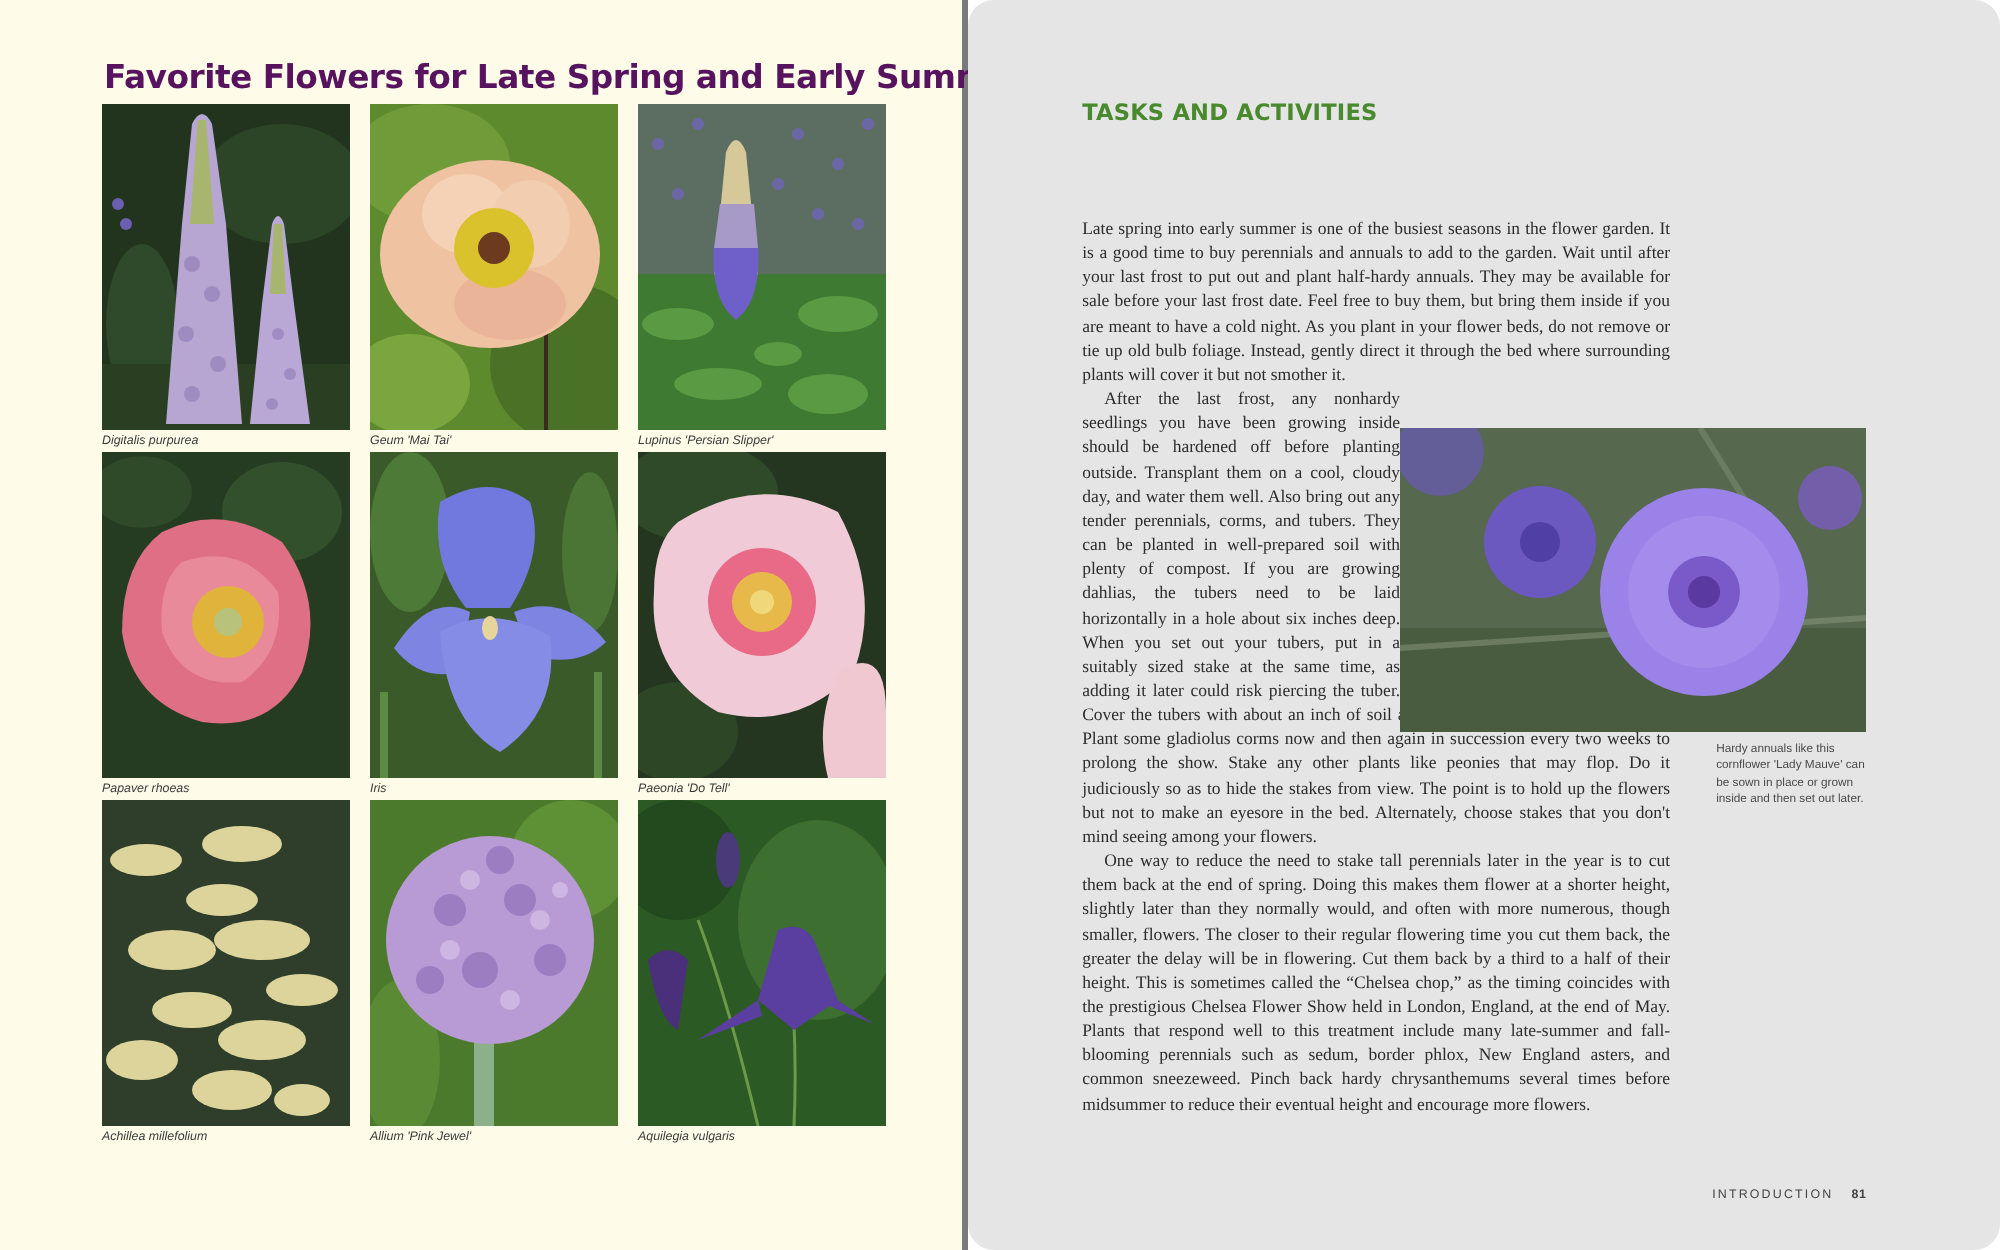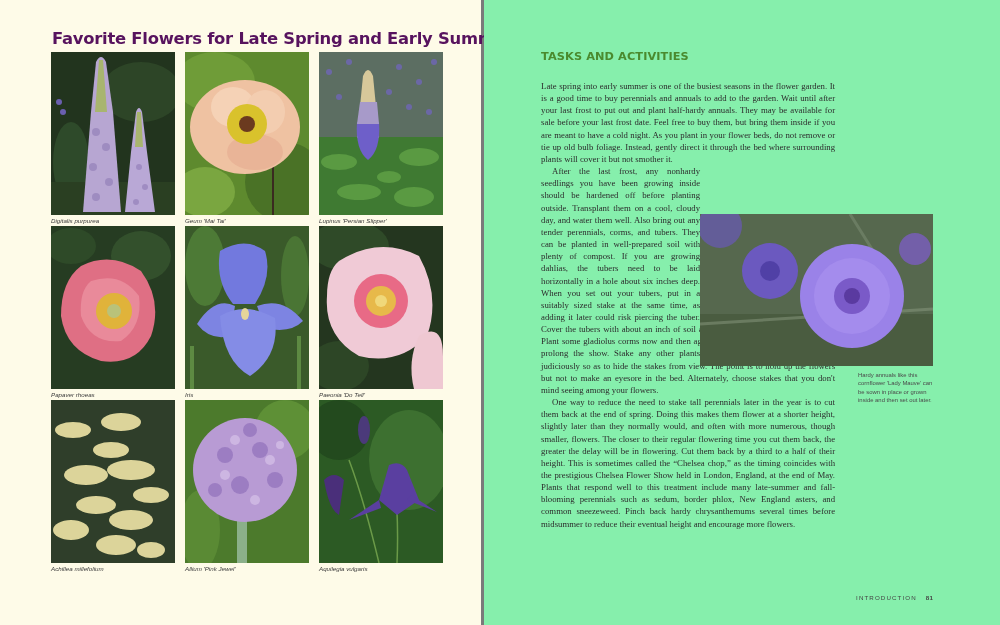--- a/index.html
+++ b/index.html
@@ -1,20 +1,20 @@
 <!DOCTYPE html>
 <html><head>
 <meta charset="utf-8">
 <style>
   * { box-sizing: border-box; margin: 0; padding: 0; }
   html, body { width: 1000px; height: 625px; overflow: hidden; background: #ffffff; }
   .spread { position: relative; width: 1000px; height: 625px; display: flex; }
   .page-left { width: 498px; height: 625px; background: #fefbe8; position: relative; }
   .gutter { width: 3px; height: 625px; background: #7a7a7a; }
-  .page-right { width: 534px; height: 625px; background: #86efac; position: relative; }
+  .page-right { width: 534px; height: 625px; background: #e5e5e5; position: relative; border-radius: 13px; }
 
   .left-title {
     position: absolute; left: 52px; top: 29px;
     font-family: "DejaVu Sans", sans-serif; font-weight: bold;
     font-size: 16.4px; color: #57135e; letter-spacing: -0.25px; white-space: nowrap;
   }
   .photo-cell { position: absolute; width: 124px; }
   .photo { width: 124px; height: 163px; position: relative; overflow: hidden; }
   .photo svg { display: block; width: 124px; height: 163px; }
   .caption {
@@ -26,21 +26,21 @@
     position: absolute; left: 57px; top: 50px;
     font-family: "DejaVu Sans", sans-serif; font-weight: bold;
     font-size: 11.3px; color: #4a8a2e; letter-spacing: 0.1px;
   }
   .body-text {
     position: absolute; left: 57px; top: 80px; width: 294px;
     font-family: "Liberation Serif", serif; font-size: 8.75px; line-height: 12.15px;
     color: #2c2c2c; text-align: justify;
   }
   .body-text p { text-indent: 11px; }
-  .body-text p.first { text-indent: 0; }
+  .body-text p.first { text-indent: 0; margin-top: 28px; }
   .float-box { float: right; width: 231px; height: 150px; margin: 1px -104px 2px 8px; }
   .inset-photo {
     position: absolute; left: 216px; top: 214px; width: 233px; height: 152px; overflow: hidden;
   }
   .inset-photo svg { display: block; width: 233px; height: 152px; }
   .inset-caption {
     position: absolute; left: 374px; top: 371px; width: 78px;
     font-family: "Liberation Sans", sans-serif; font-size: 5.9px; line-height: 8.4px; color: #4a4a4a;
   }
   .footer {

